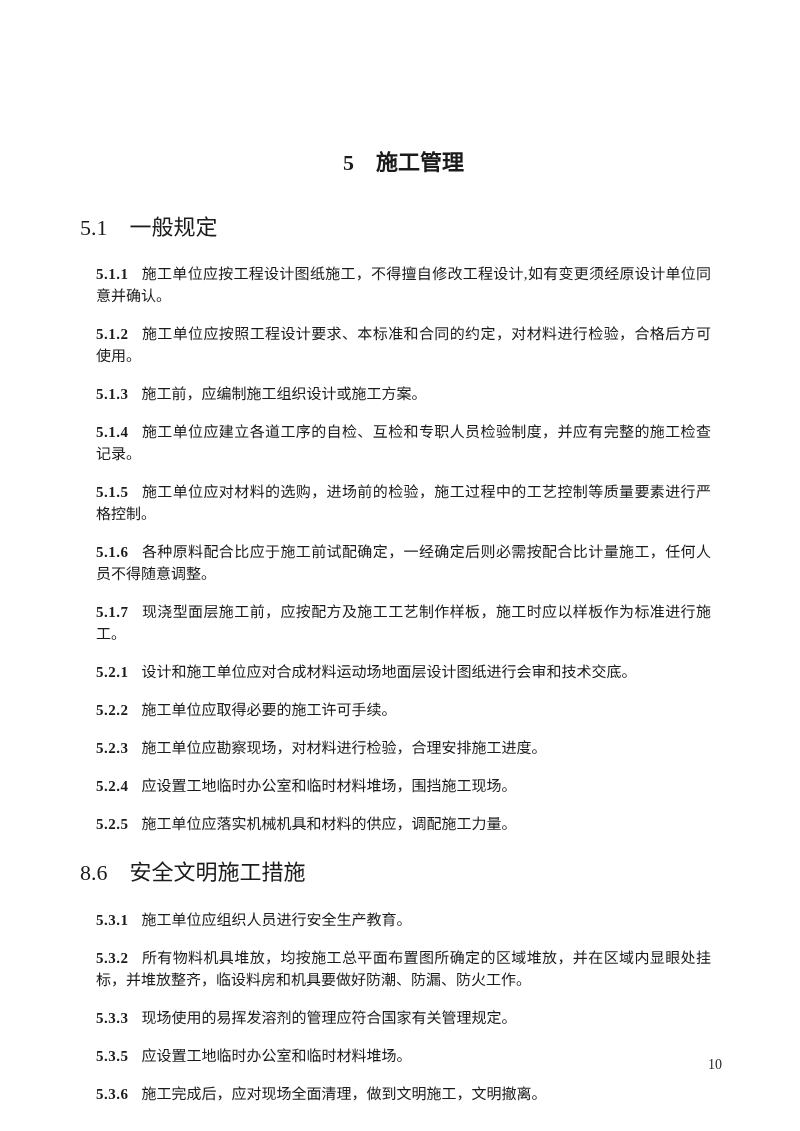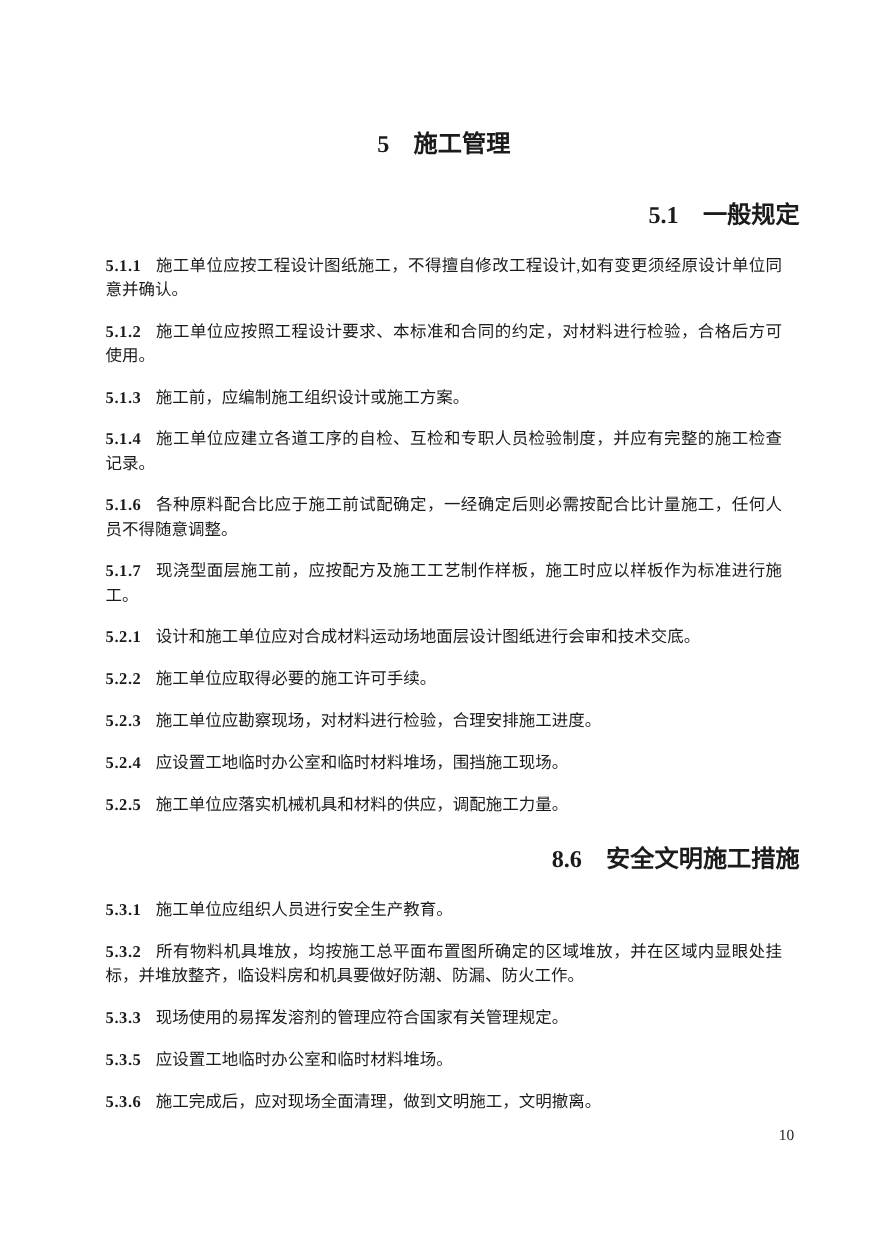--- a/index.html
+++ b/index.html
@@ -23,26 +23,27 @@
   }
   .content {
     padding: 0 73px 0 80px;
   }
   .chapter-title {
     padding-top: 118px;
     text-align: center;
     font-size: 22px;
     line-height: 26px;
     font-weight: bold;
+    margin-top: 32px;
   }
   .section-heading {
-    text-align: right;
+    text-align: left;
     font-size: 22px;
     line-height: 28px;
-    font-weight: bold;
+    font-weight: normal;
     margin-top: 38px;
     margin-bottom: 21px;
   }
   .section-heading.later {
     margin-top: 24px;
     margin-bottom: 22px;
   }
   .clauses {
     margin: 0;
   }
@@ -74,20 +75,21 @@
   <div class="content">
 
     <div class="chapter-title">5　施工管理</div>
 
     <div class="section-heading">5.1　一般规定</div>
     <div class="clauses">
       <p class="clause"><span class="num">5.1.1</span><span>施工单位应按工程设计图纸施工，不得擅自修改工程设计,如有变更须经原设计单位同意并确认。</span></p>
       <p class="clause"><span class="num">5.1.2</span><span>施工单位应按照工程设计要求、本标准和合同的约定，对材料进行检验，合格后方可使用。</span></p>
       <p class="clause"><span class="num">5.1.3</span><span>施工前，应编制施工组织设计或施工方案。</span></p>
       <p class="clause"><span class="num">5.1.4</span><span>施工单位应建立各道工序的自检、互检和专职人员检验制度，并应有完整的施工检查记录。</span></p>
+      <p class="clause"><span class="num">5.1.5</span><span>施工单位应对材料的选购，进场前的检验，施工过程中的工艺控制等质量要素进行严格控制。</span></p>
       <p class="clause"><span class="num">5.1.6</span><span>各种原料配合比应于施工前试配确定，一经确定后则必需按配合比计量施工，任何人员不得随意调整。</span></p>
       <p class="clause"><span class="num">5.1.7</span><span>现浇型面层施工前，应按配方及施工工艺制作样板，施工时应以样板作为标准进行施工。</span></p>
     </div>
 
     <div class="clauses">
       <p class="clause"><span class="num">5.2.1</span><span>设计和施工单位应对合成材料运动场地面层设计图纸进行会审和技术交底。</span></p>
       <p class="clause"><span class="num">5.2.2</span><span>施工单位应取得必要的施工许可手续。</span></p>
       <p class="clause"><span class="num">5.2.3</span><span>施工单位应勘察现场，对材料进行检验，合理安排施工进度。</span></p>
       <p class="clause"><span class="num">5.2.4</span><span>应设置工地临时办公室和临时材料堆场，围挡施工现场。</span></p>
       <p class="clause"><span class="num">5.2.5</span><span>施工单位应落实机械机具和材料的供应，调配施工力量。</span></p>

